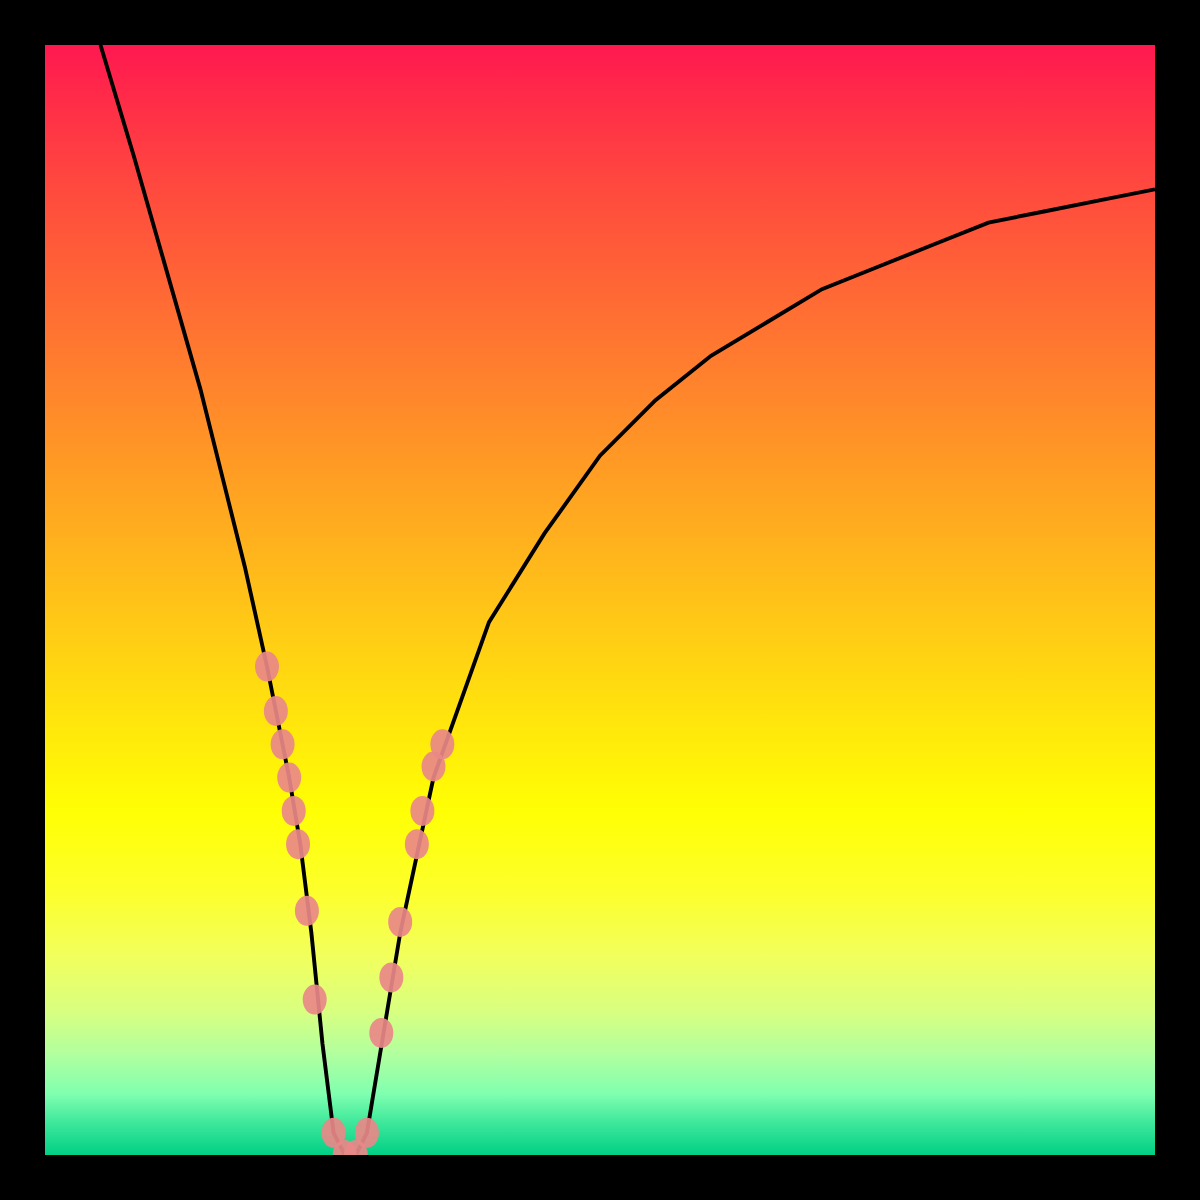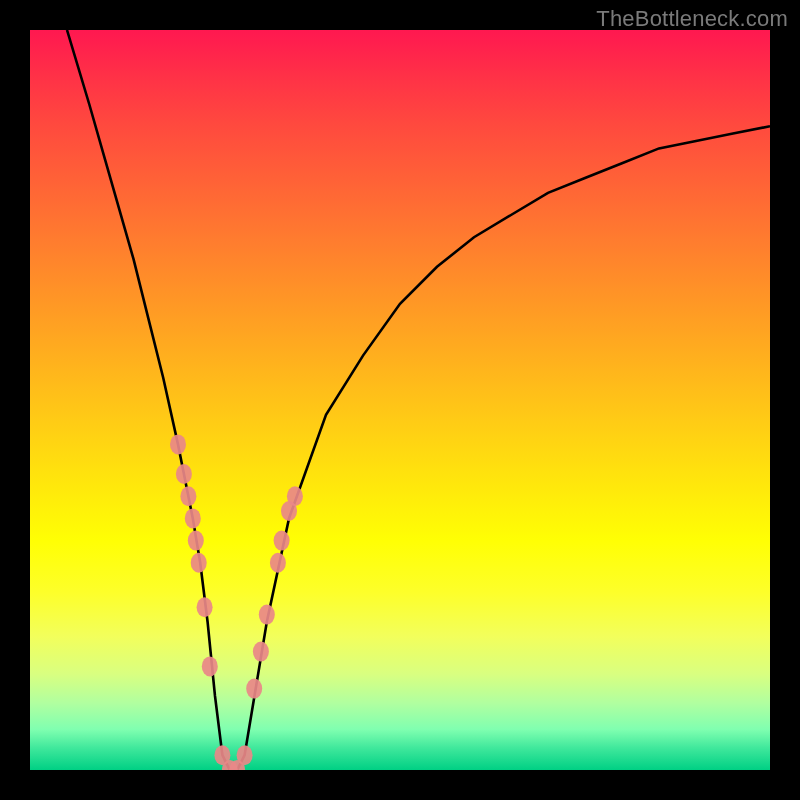--- a/index.html
+++ b/index.html
@@ -87,14 +87,13 @@
           <ellipse cx="224.2" cy="658.6" rx="8" ry="10" fill="#e98888" fill-opacity="0.92"></ellipse>
           <ellipse cx="230.9" cy="621.6" rx="8" ry="10" fill="#e98888" fill-opacity="0.92"></ellipse>
           <ellipse cx="236.8" cy="584.6" rx="8" ry="10" fill="#e98888" fill-opacity="0.92"></ellipse>
           <ellipse cx="247.9" cy="532.8" rx="8" ry="10" fill="#e98888" fill-opacity="0.92"></ellipse>
           <ellipse cx="251.6" cy="510.6" rx="8" ry="10" fill="#e98888" fill-opacity="0.92"></ellipse>
           <ellipse cx="259.0" cy="481.0" rx="8" ry="10" fill="#e98888" fill-opacity="0.92"></ellipse>
           <ellipse cx="264.9" cy="466.2" rx="8" ry="10" fill="#e98888" fill-opacity="0.92"></ellipse>
         </g>
     </svg>
   </div>
-  <div class="watermark">TheBottleneck.com</div>
 </div>
 
 </body></html>

